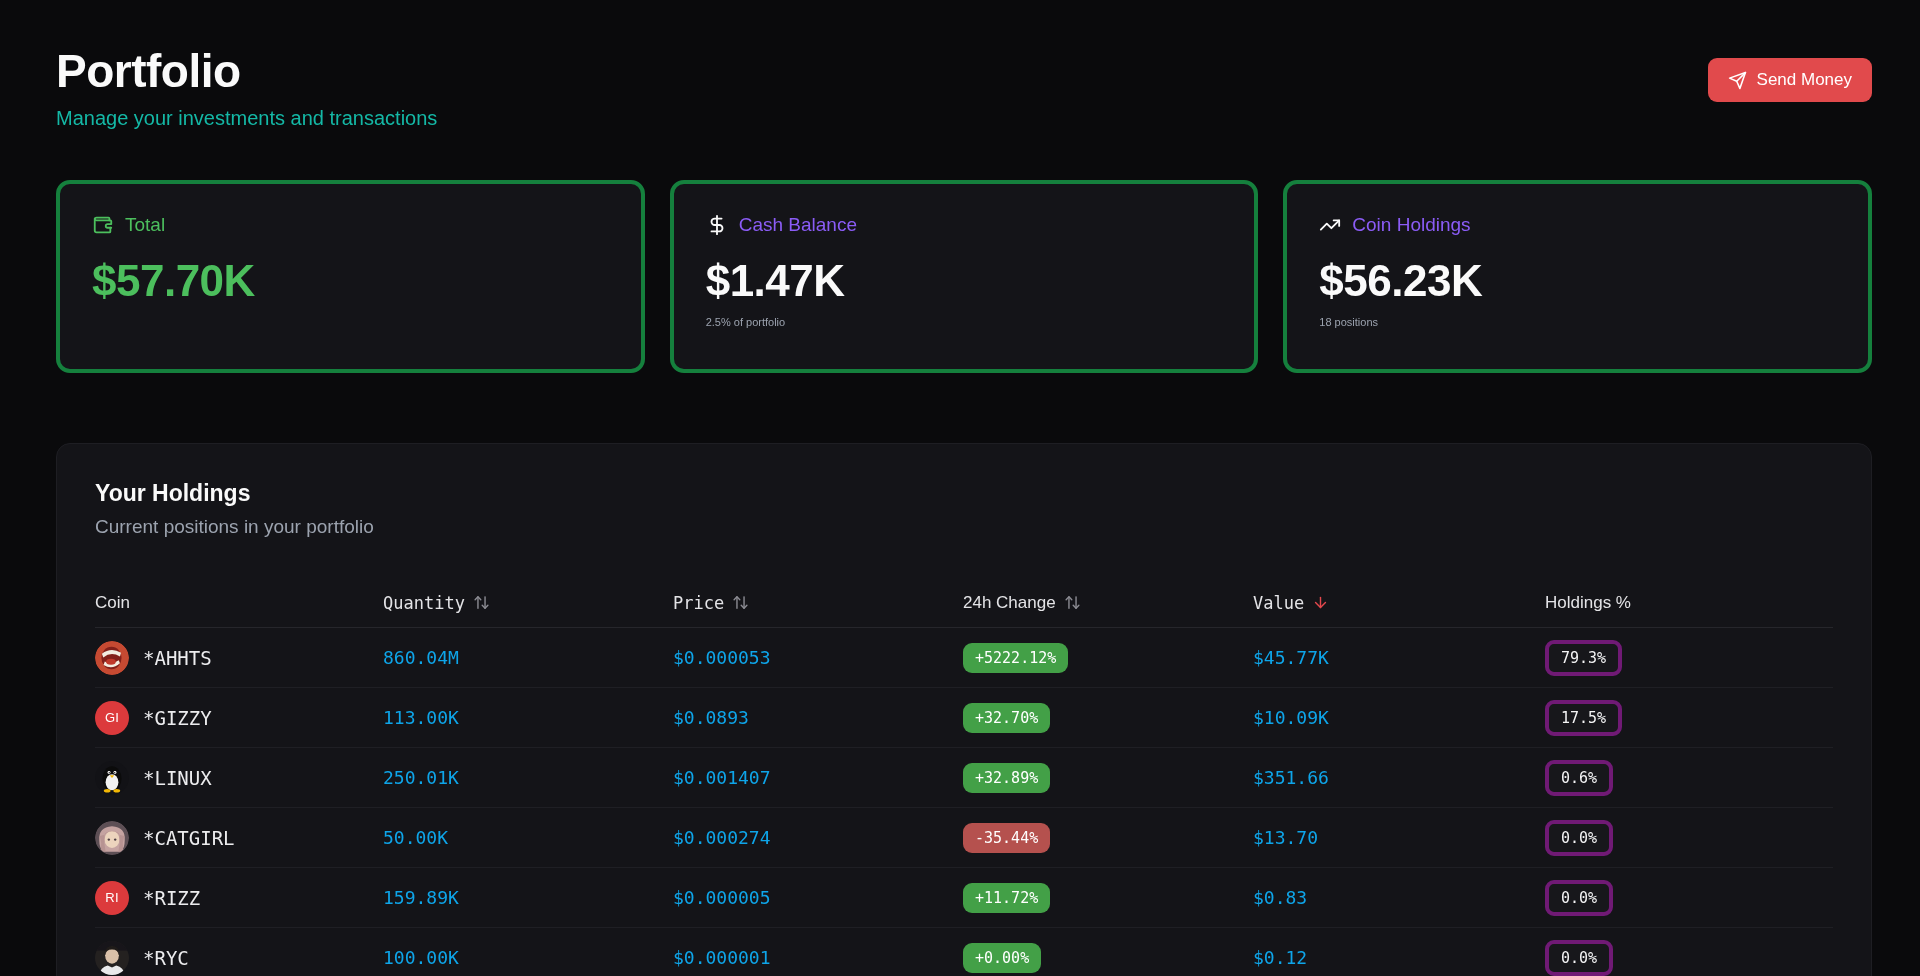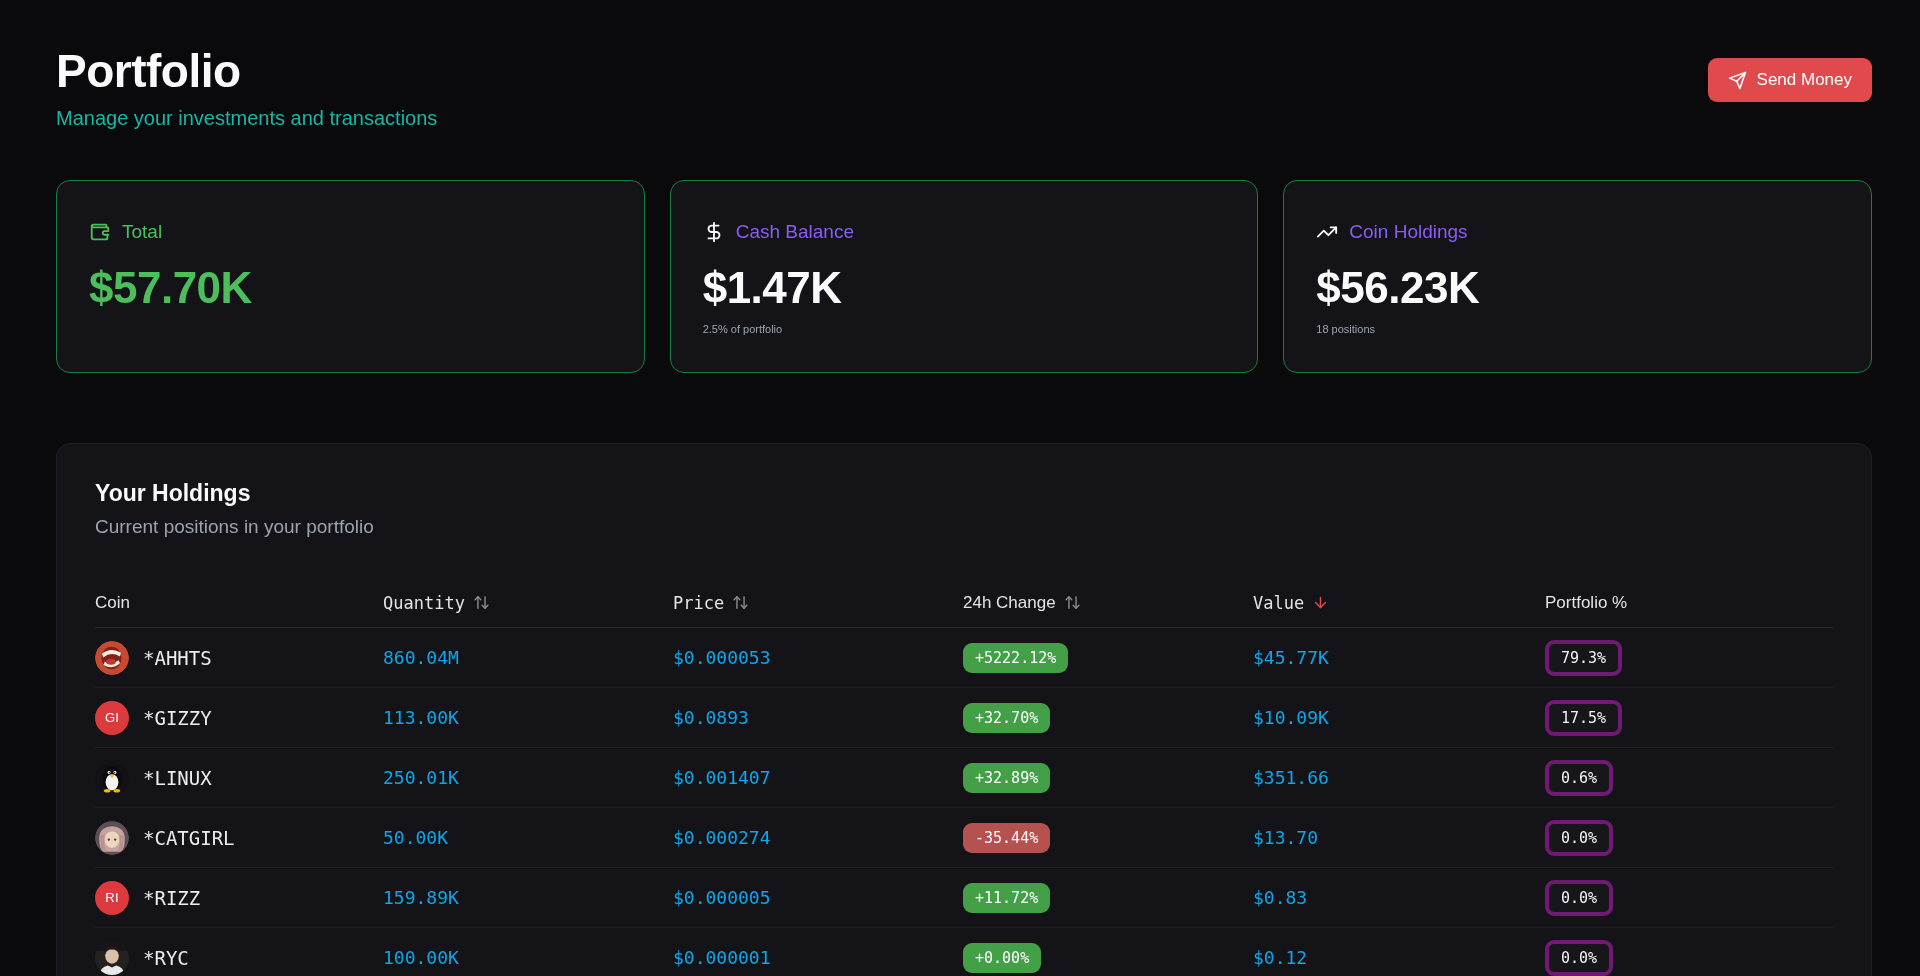--- a/index.html
+++ b/index.html
@@ -20,22 +20,22 @@
     display:flex; align-items:center; gap:10px;
     background:#e14a4c; color:#fff; border:none; cursor:pointer;
     font-family:"Liberation Sans", sans-serif;
     font-size:17px; padding:12px 20px; border-radius:9px; margin-top:14px;
   }
   .send-btn svg { width:19px; height:19px; }
 
   
   .stats-grid { display:grid; grid-template-columns:repeat(3,1fr); gap:25px; margin-top:50px; }
   .stat-card {
-    background:#141418; border:1px solid #15803d; border-radius:14px;
-    height:193px; padding:40px 32px;
+    background:#141418; border:4px solid #15803d; border-radius:14px;
+    height:193px; padding:30px 32px;
   }
   .stat-label-row { display:flex; align-items:center; gap:11px; font-size:19px; color:#8b5cf6; }
   .stat-label-row svg { width:22px; height:22px; }
   .stat-value { font-size:44px; font-weight:700; margin-top:20px; letter-spacing:-0.5px; }
   .stat-subtext { font-size:11px; color:#9ca3af; margin-top:10px; }
   .green { color:#4cbf5d; }
 
   
   .holdings-card {
     background:#141418; border:1px solid #1e1e23; border-radius:14px;
@@ -190,21 +190,21 @@
     <div class="th mono">
       <span>Value</span>
       <span class="sort-desc" style="display:flex;">
         <svg viewBox="0 0 24 24" fill="none" stroke="currentColor" stroke-width="2" stroke-linecap="round" stroke-linejoin="round">
             <path d="M12 5v14"></path>
             <path d="m19 12-7 7-7-7"></path>
           </svg>
       </span>
     </div>
     <div class="th">
-      <span>Portfolio %</span>
+      <span>Holdings %</span>
     </div>
   </div>
 
   <div class="tbody">
   <div class="trow">
     <div class="coin-cell">
       <span class="avatar">
             <svg viewBox="0 0 32 32">
               <circle cx="16" cy="16" r="16" fill="#c64a32"></circle>
               <ellipse cx="15.5" cy="16" rx="9.5" ry="10.5" fill="#83201a"></ellipse>

